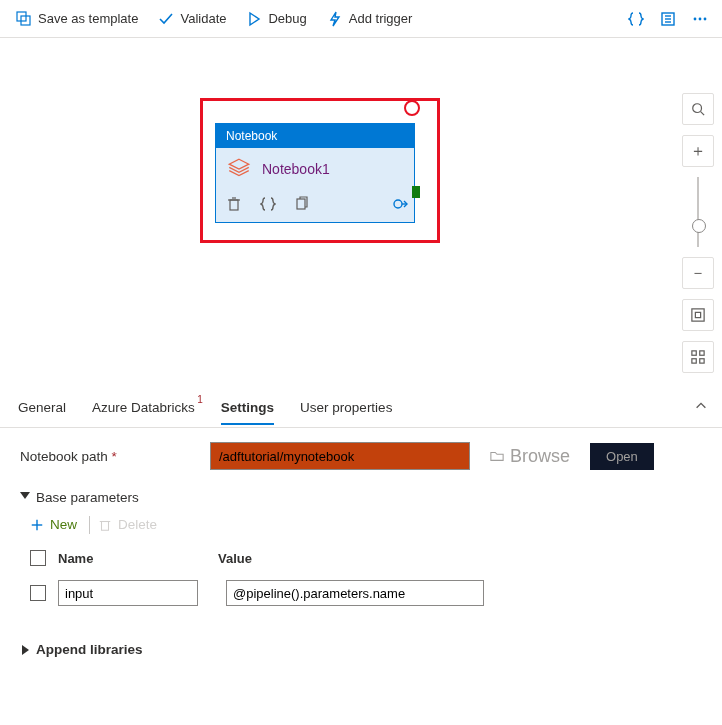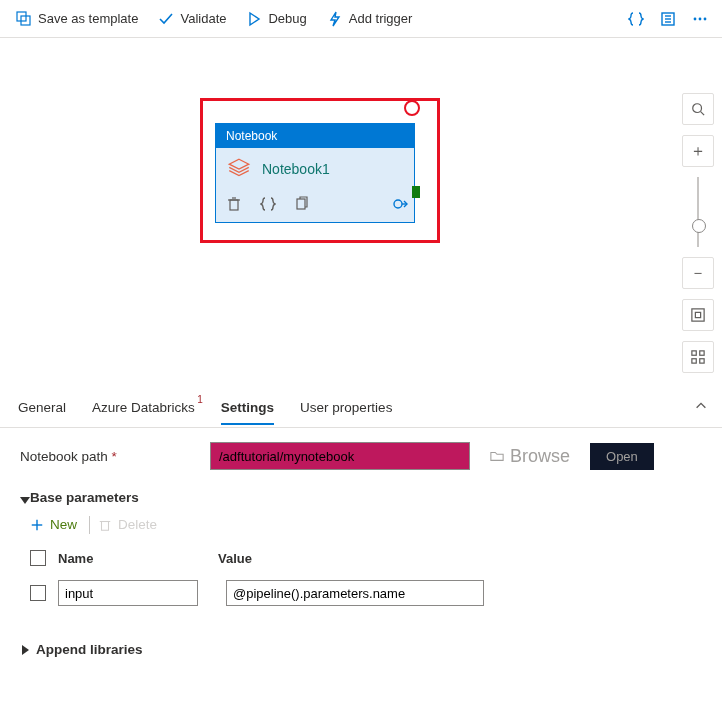--- a/index.html
+++ b/index.html
@@ -14,21 +14,21 @@
 
   
   .canvas-area { position: relative; height: 350px; background: #fff; }
   .highlight-box-1 { position: absolute; left: 200px; top: 60px; width: 240px; height: 145px; border: 3px solid #e81123; }
 
   .node { position: absolute; left: 215px; top: 85px; width: 200px; border: 1px solid #0078d4; background: #deecf9; font-size: 13px; }
   .node-dot { position: absolute; top: -24px; right: -6px; width: 16px; height: 16px; border: 2px solid #e81123; border-radius: 50%; background: #fff; }
   .node-header { background: #0078d4; color: #fff; padding: 5px 10px; font-size: 12px; }
   .node-body { padding: 8px 10px; display: flex; align-items: center; gap: 10px; position: relative; }
   .node-body .db-icon { width: 26px; height: 26px; }
-  .node-name { font-size: 14px; color: #0f766e; }
+  .node-name { font-size: 14px; color: #701a75; }
   .node-footer { display: flex; align-items: center; gap: 18px; padding: 6px 10px 10px 10px; position: relative; }
   .node-footer .mini { width: 16px; height: 16px; color: #605e5c; cursor: pointer; }
   .node-footer .arrow-out { position: absolute; right: 6px; color: #0078d4; }
   .node-connector { position: absolute; right: -6px; top: 38px; width: 8px; height: 12px; background: #107c10; }
 
   
   .zoom-sidebar { position: absolute; right: 6px; top: 55px; width: 36px; display: flex; flex-direction: column; align-items: center; gap: 10px; }
   .zoom-btn { width: 32px; height: 32px; border: 1px solid #e1dfdd; background: #fff; border-radius: 2px; display: flex; align-items: center; justify-content: center; cursor: pointer; color: #605e5c; font-size: 16px; }
   .zoom-slider { width: 2px; height: 70px; background: #c8c6c4; position: relative; }
   .zoom-slider::after { content: ''; position: absolute; left: -5px; top: 42px; width: 12px; height: 12px; border: 1px solid #8a8886; border-radius: 50%; background: #fff; }
@@ -38,25 +38,25 @@
   .tab { padding: 10px 0 8px 0; cursor: pointer; color: #323130; font-size: 13.5px; border-bottom: 2px solid transparent; position: relative; }
   .tab.active { border-bottom-color: #0078d4; font-weight: 600; }
   .tab-badge { position: absolute; top: 4px; right: -8px; color: #a4262c; font-size: 10px; }
   .tabs .collapse { position: absolute; right: 14px; cursor: pointer; color: #605e5c; }
 
   
   .settings-body { padding: 14px 4px 20px 20px; position: relative; }
   .form-row { display: flex; align-items: center; gap: 20px; margin-bottom: 20px; }
   .form-label { width: 170px; font-size: 13.5px; }
   .req { color: #a4262c; }
-  .text-input { height: 28px; border: 1px solid #8a8886; padding: 0 8px; font-size: 13px; width: 260px; background: #be185d; }
+  .text-input { height: 28px; border: 1px solid #8a8886; padding: 0 8px; font-size: 13px; width: 260px; background: #c2410c; }
   .link-btn { display: inline-flex; align-items: center; gap: 6px; color: #a19f9d; cursor: default; font-size: 18px; }
   .open-btn { border: 0; background: #0f172a; color: #a19f9d; padding: 6px 16px; font-size: 13px; cursor: default; }
 
-  .section-header { display: flex; align-items: flex-end; font-size: 13.5px; font-weight: 700; cursor: pointer; margin: 6px 0 10px 0; }
+  .section-header { display: flex; align-items: flex-start; gap: 6px; font-size: 13.5px; font-weight: 400; cursor: pointer; margin: 6px 0 10px 0; }
   .section-header svg { width: 10px; height: 10px; }
 
   .action-row { display: flex; align-items: center; gap: 8px; margin: 6px 0 12px 6px; }
   .new-btn { display: inline-flex; align-items: center; gap: 6px; color: #4d7c0f; cursor: pointer; font-size: 13.5px; padding: 2px 4px; background: none; border: none; }
   .divider { width: 1px; height: 18px; background: #c8c6c4; }
   .delete-btn { display: inline-flex; align-items: center; gap: 6px; color: #d2d0ce; font-size: 13.5px; background: none; border: none; }
 
   .param-table { width: 480px; }
   .param-head { display: flex; align-items: center; padding: 4px 0 10px 10px; gap: 0; font-weight: 600; }
   .param-head .col-check { width: 28px; }

